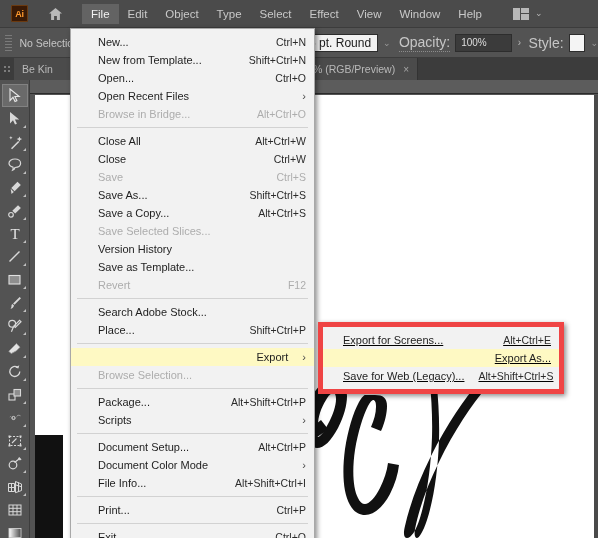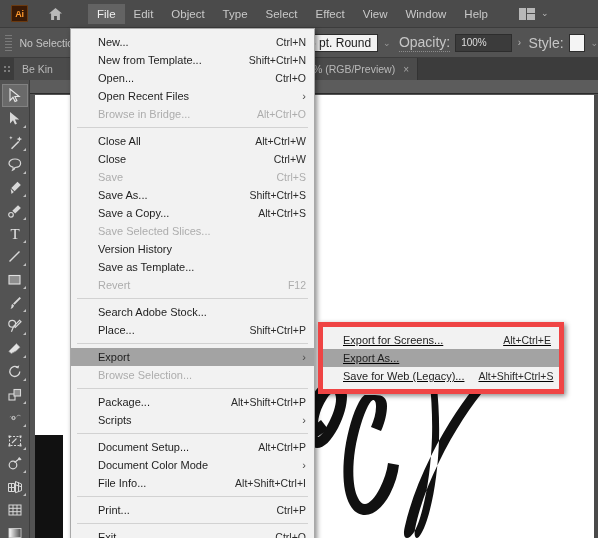--- a/index.html
+++ b/index.html
@@ -18,21 +18,21 @@
     border-bottom:1px solid #3c3c3c;
   }
   .ai-logo {
     width:17px; height:17px; margin-left:11px; border-radius:1px;
     background:#3a1a06; border:1px solid #6b3a10;
     color:#ff9a2e; font-size:9px; font-weight:bold;
     display:flex; align-items:center; justify-content:center;
     letter-spacing:-.3px;
   }
   .home-icon { margin-left:18px; width:18px; height:18px; display:flex; align-items:center; justify-content:center; }
-  .menu-items { display:flex; align-items:center; margin-left:24px; height:28px; }
+  .menu-items { display:flex; align-items:center; margin-left:18px; height:28px; }
   .menu-item {
     padding:0 9px; height:20px; line-height:20px; font-size:11.5px;
     color:#c9c9c9; cursor:default; white-space:nowrap;
   }
   .menu-item.active { background:#636363; color:#f0f0f0; }
   .ws-switch { margin-left:22px; display:flex; align-items:center; gap:6px; }
   .ws-grid { width:16px; height:12px; position:relative; }
   .ws-grid i { position:absolute; background:#b8b8b8; display:block; }
   .ws-grid i:nth-child(1){ left:0; top:0; width:7px; height:12px; }
   .ws-grid i:nth-child(2){ left:8px; top:0; width:8px; height:5px; }
@@ -122,21 +122,21 @@
   .mrow {
     display:flex; align-items:center; height:18px;
     padding:0 8px 0 27px; font-size:11px; color:#1e1e1e;
     position:relative; white-space:nowrap;
   }
   .mrow .lbl { flex:1; }
   .mrow .acc { color:#2b2b2b; font-size:10.5px; padding-left:14px; }
   .mrow .sub { color:#4a4a4a; font-size:11px; padding-left:14px; }
   .mrow.dim { color:#adadad; }
   .mrow.dim .acc { color:#adadad; }
-  .mrow.hl { background:#a3a3a3; }
+  .mrow.hl { background:#fef9c3;text-align:right; }
   .msep { height:1px; background:#d2d2d2; margin:4px 6px; }
 
   
   .submenu {
     position:absolute; top:322px; left:318px; width:246px;
     background:#f2f2f2; border:5px solid #ef4444;
     box-shadow:2px 2px 5px rgba(0,0,0,.45);
     padding:4px 0; z-index:60;text-decoration:underline;
   }
   .submenu .mrow { padding-left:20px; }

